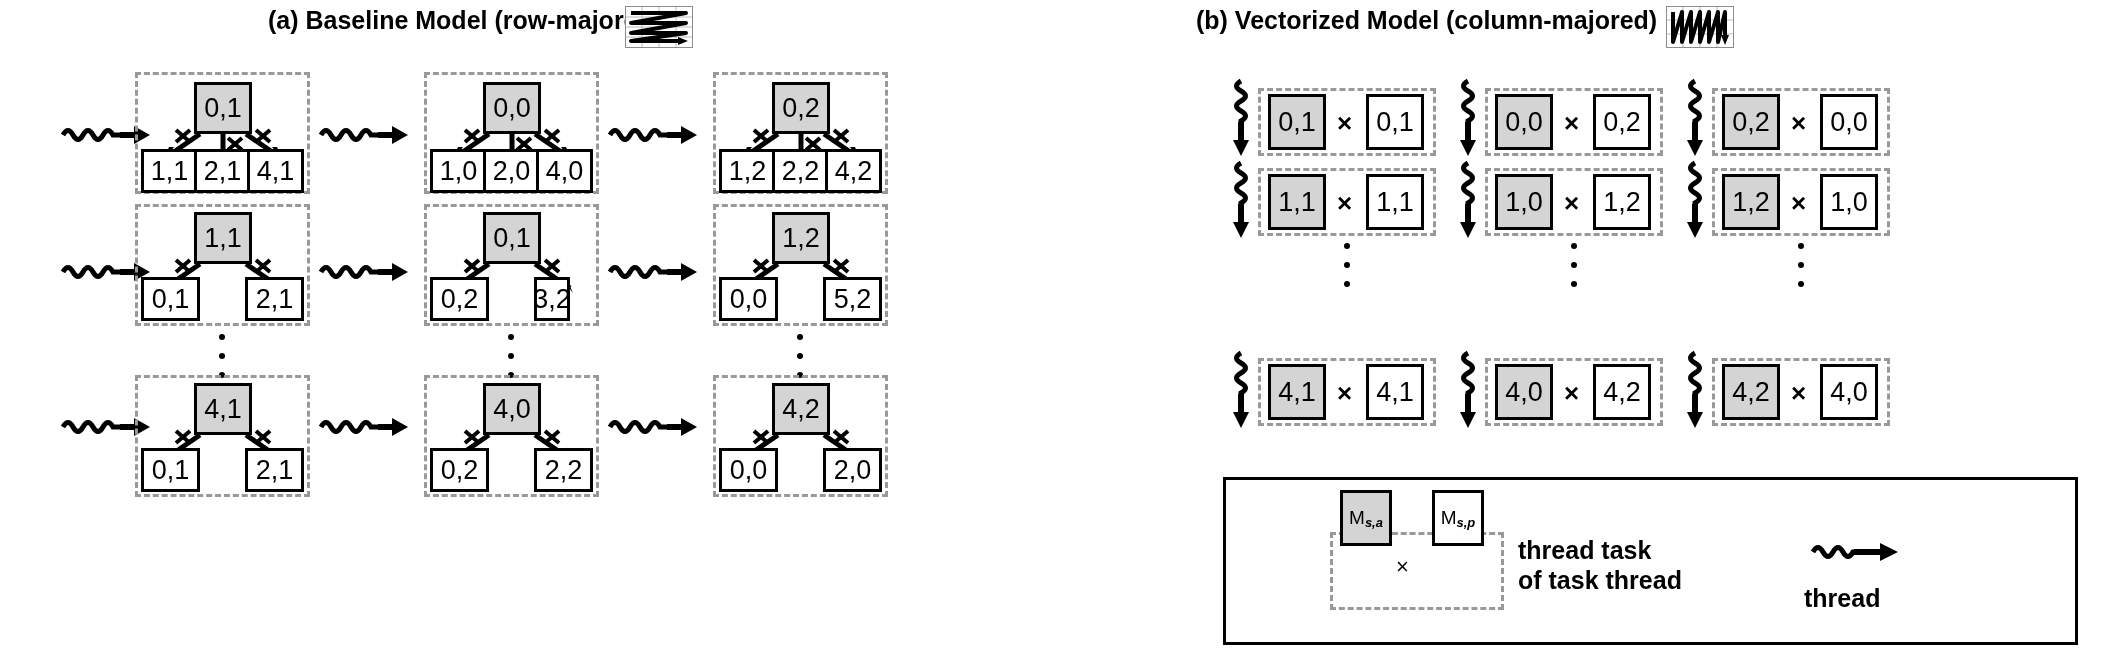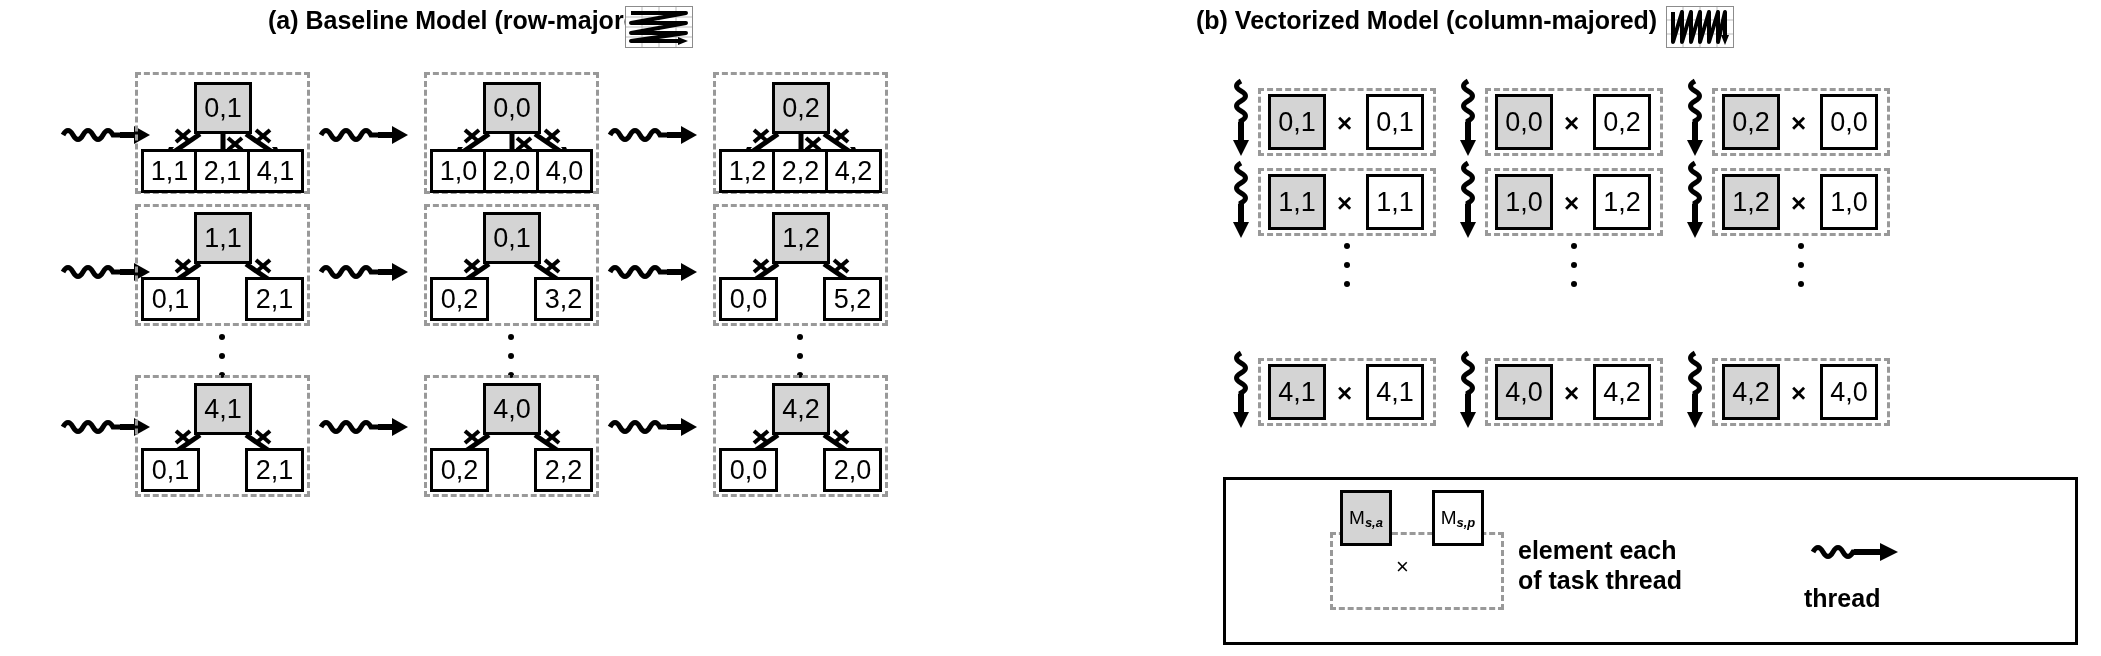--- a/index.html
+++ b/index.html
@@ -232,21 +232,21 @@
     <path d="M137,17 L149,33 L142,17 Z" fill="#000"></path>
     <g stroke="#000" stroke-width="4">
       <line x1="41" y1="0" x2="55" y2="12"></line>
         <line x1="55" y1="0" x2="41" y2="12"></line>
       <line x1="121" y1="0" x2="135" y2="12"></line>
         <line x1="135" y1="0" x2="121" y2="12"></line>
     </g>
   </svg>
 </div>
 <div class="cell" style="left:430px;top:277px;width:59px;height:44px;">0,2</div>
-<div class="cell" style="left:534px;top:277px;width:59px;height:44px;">3,2</div>
+<div class="cell" style="left:534px;top:277px;width:36px;height:44px;">3,2</div>
 <div class="vdots" style="left:508px;top:334px;">
     <i></i>
     <i></i>
     <i></i>
   </div>
 
 <div class="thr-h" style="left:607px;top:257px;">
   <svg width="92" height="30" viewBox="0 0 92 30">
     <path d="M3,15 q5,-9 10,0 q5,9 10,0 q5,-9 10,0 q5,9 10,0 q5,-9 10,0 L66,15" fill="none" stroke="#000" stroke-width="5"></path>
     <line x1="60" y1="15" x2="79" y2="15" stroke="#000" stroke-width="6"></line>
@@ -486,21 +486,21 @@
   <div class="legend-cell shaded" style="left:114px;">
     <span>M</span>
       <span class="sub">s,a</span>
   </div>
   <div id="legend-times">×</div>
   <div class="legend-cell" style="left:206px;">
     <span>M</span>
       <span class="sub">s,p</span>
   </div>
   <div id="legend-label">
-    <div>element each</div>
+    <div>thread task</div>
     <div>of task thread</div>
   </div>
   <div id="legend-thread-icon">
     <svg width="92" height="28" viewBox="0 0 92 28">
       <path d="M3,14 q5,-9 10,0 q5,9 10,0 q5,-9 10,0 q5,9 10,0 L48,14" fill="none" stroke="#000" stroke-width="5"></path>
       <line x1="44" y1="14" x2="76" y2="14" stroke="#000" stroke-width="6"></line>
       <path d="M70,5 L88,14 L70,23 Z" fill="#000"></path>
     </svg>
   </div>
   <div id="legend-thread-label">thread</div>

